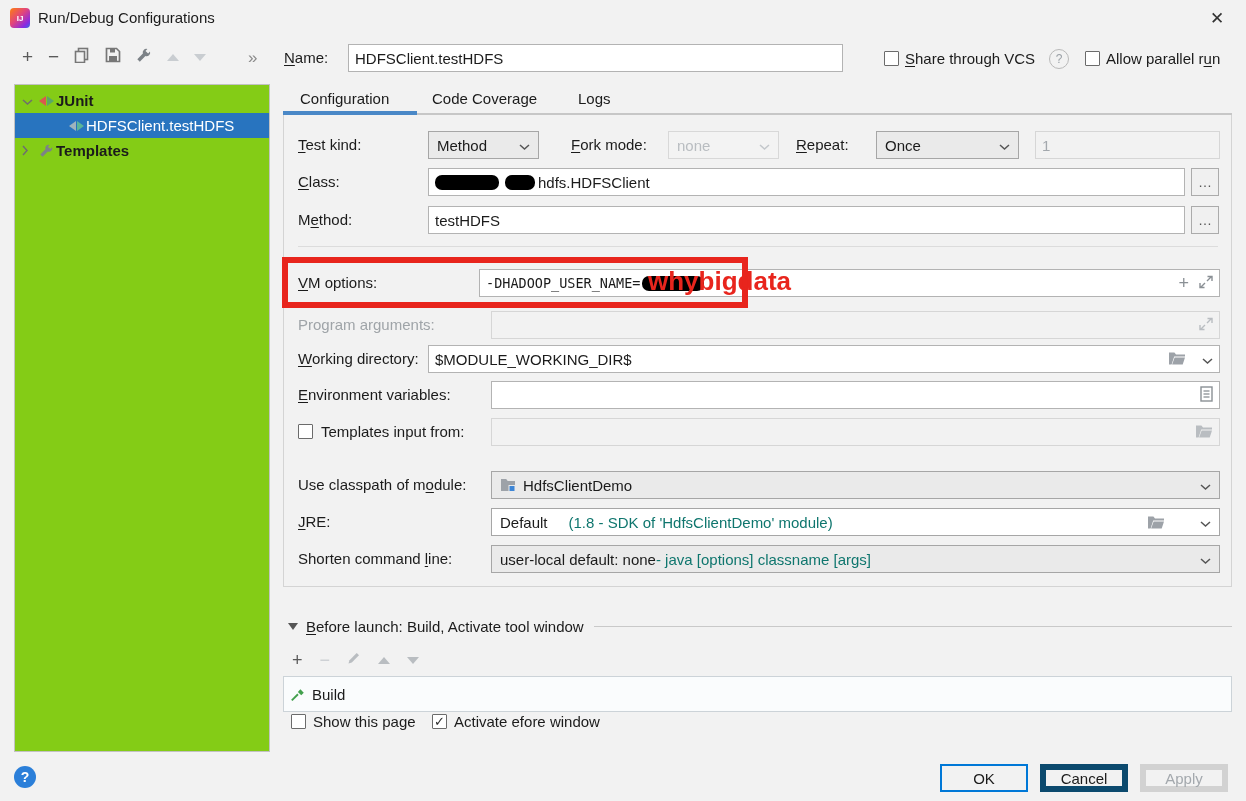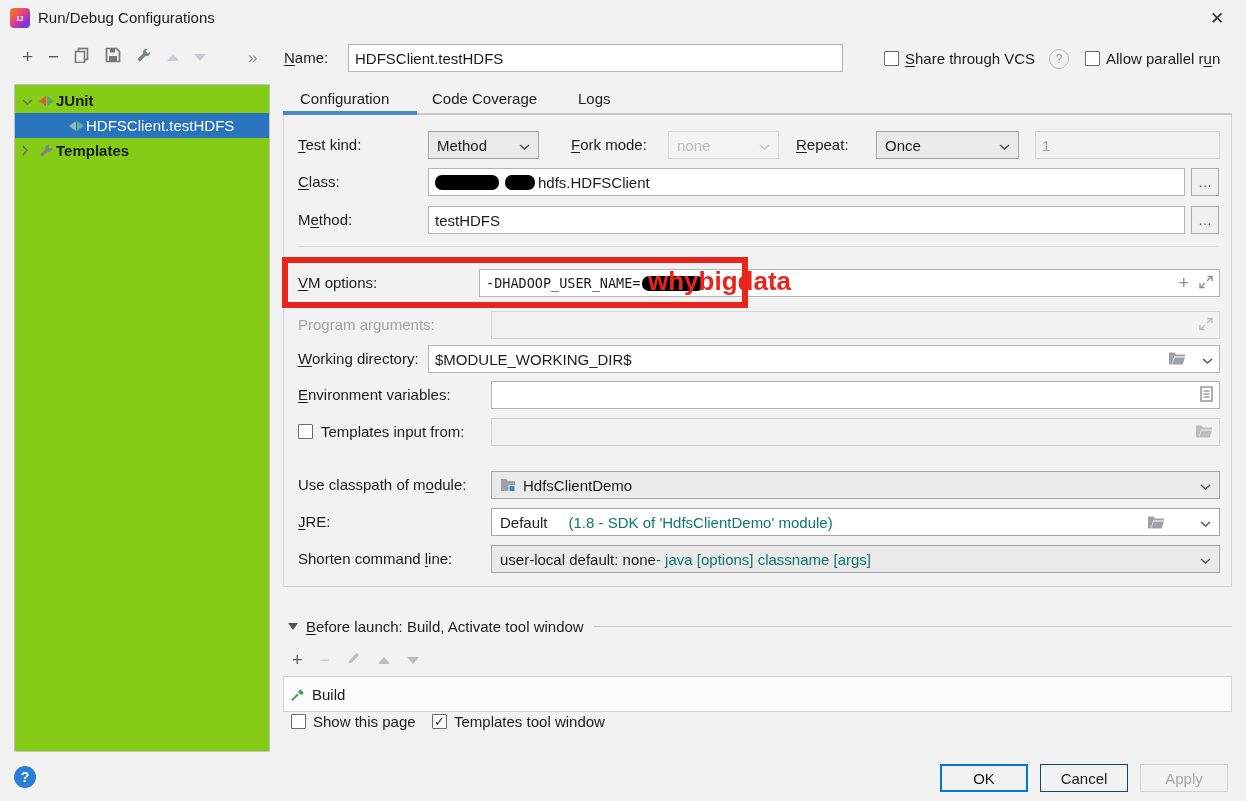--- a/index.html
+++ b/index.html
@@ -97,21 +97,21 @@
   .bl-rule{flex:1;height:1px;background:#c9c9c9;margin-left:10px;}
   .bl-toolbar{left:292px;top:650px;display:flex;align-items:center;gap:17px;height:20px;}
   .build-row{left:283px;top:676px;width:949px;height:28px;background:#fafcfd;border:1px solid #ccd3d8;
     box-sizing:border-box;display:flex;align-items:center;padding:17px 6px;font-size:15px;gap:7px;}
   .bl-checks1{left:291px;top:713px;display:flex;align-items:center;gap:7px;font-size:15px;}
   .bl-checks2{left:432px;top:713px;display:flex;align-items:center;gap:7px;font-size:15px;}
 
   
   .help-circle{left:14px;top:766px;width:22px;height:22px;border-radius:50%;background:#2b7fd9;color:#fff;
     font-size:14px;font-weight:bold;display:flex;align-items:center;justify-content:center;}
-  .btn{position:absolute;top:764px;width:88px;height:28px;background:#f2f2f2;border:1px solid #0c4a6e;
+  .btn{position:absolute;top:764px;width:88px;height:28px;background:#f2f2f2;border:6px solid #0c4a6e;
     display:flex;align-items:center;justify-content:center;font-size:15px;box-sizing:border-box;}
   .btn.ok{left:940px;border:2px solid #0078d7;}
   .btn.cancel{left:1040px;}
   .btn.apply{left:1140px;border-color:#d2d2d2;color:#a3a8ad;}
 
   .browse-btn{position:absolute;width:28px;height:28px;background:#f0f0f0;border:1px solid #ababab;
     box-sizing:border-box;display:flex;align-items:center;justify-content:center;font-size:14px;color:#555;}
   .plus-in-field{color:#8a9095;font-size:18px;line-height:14px;margin-right:10px;}
 </style>
 </head>
@@ -381,21 +381,21 @@
         </svg>
     </span>
     <span>Build</span>
   </div>
   <div class="abs bl-checks1">
     <span class="checkbox"></span>
     <span>Show this page</span>
   </div>
   <div class="abs bl-checks2">
     <span class="checkbox checked"></span>
-    <span>Templates tool window</span>
+    <span>Activate efore window</span>
   </div>
 
   <div class="abs help-circle">?</div>
   <div class="btn ok">OK</div>
   <div class="btn cancel">Cancel</div>
   <div class="btn apply">Apply</div>
 
 </div>
 
 </body></html>

